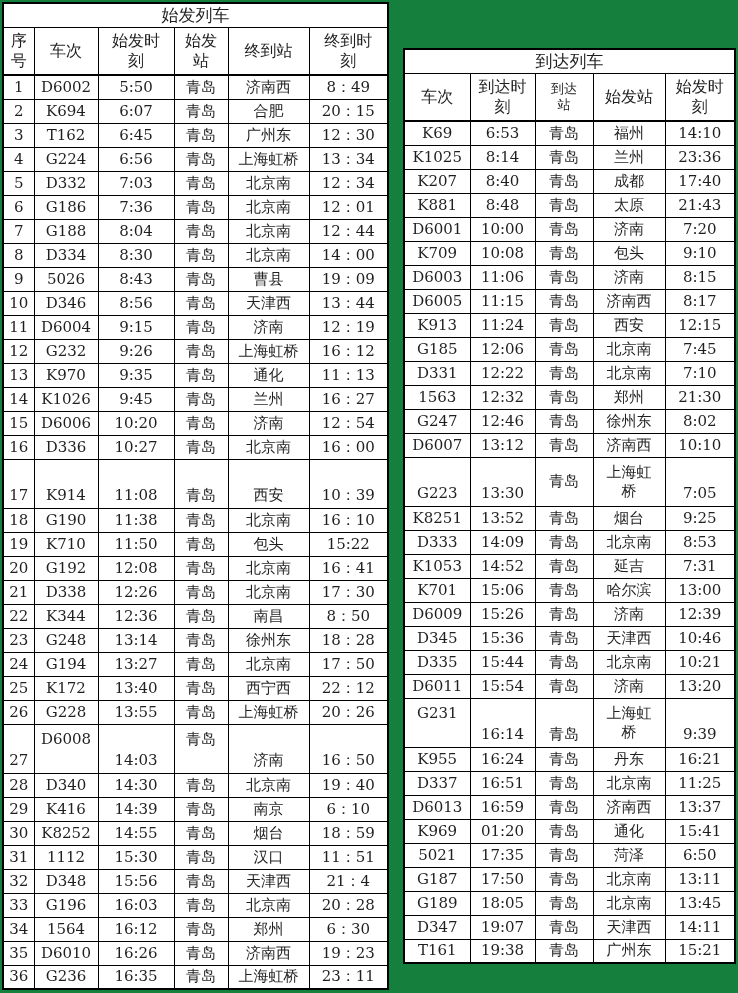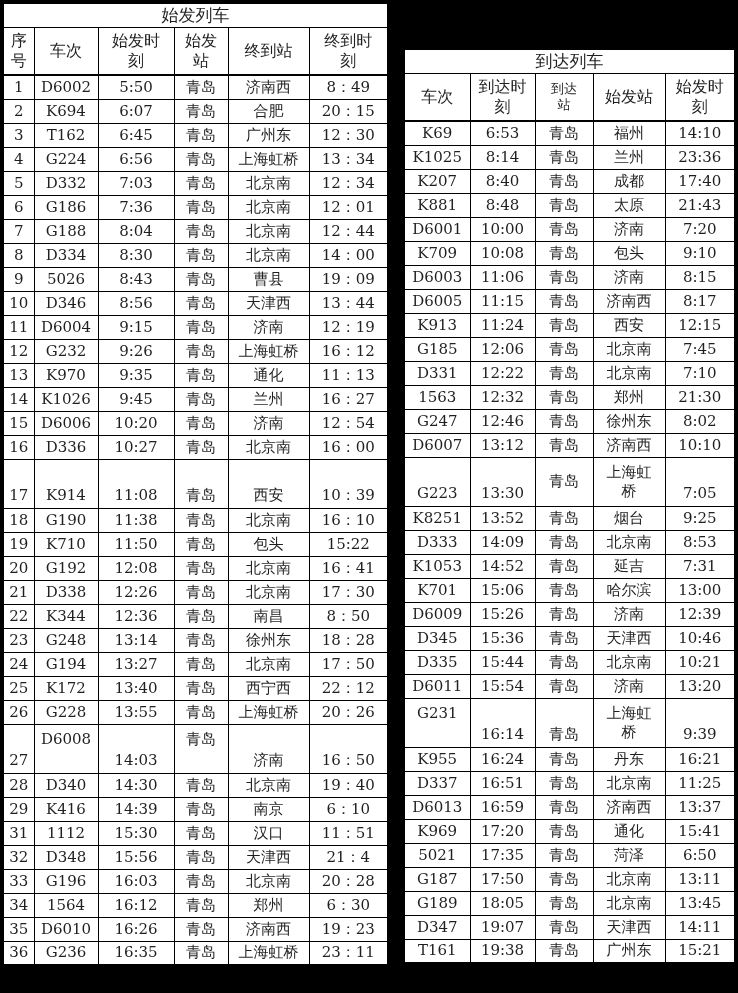--- a/index.html
+++ b/index.html
@@ -1,17 +1,17 @@
 <!DOCTYPE html>
 <html><head>
 <meta charset="utf-8">
 <style>
   html,body { margin:0; padding:0; background:#ffffff; }
   .page {
-    position:relative; width:738px; height:993px; background:#000000;
+    position:relative; width:738px; height:993px; background:#15803d;
     font-family:"DejaVu Serif","Liberation Serif",serif;
     color:#1f1f1f;
   }
   table {
     position:absolute; top:2px;
     border-collapse:collapse; table-layout:fixed;
     border:2px solid #000;
     background:#fff;
   }
   #dep-table { left:2px;  width:385px; }
@@ -315,20 +315,28 @@
           <td class="col-arr">19：40</td>
         </tr>
         <tr data-rid="L29">
           <td class="col-no">29</td>
           <td class="col-train">K416</td>
           <td class="col-dep">14:39</td>
           <td class="col-from">青岛</td>
           <td class="col-to">南京</td>
           <td class="col-arr">6：10</td>
         </tr>
+        <tr data-rid="L30">
+          <td class="col-no">30</td>
+          <td class="col-train">K8252</td>
+          <td class="col-dep">14:55</td>
+          <td class="col-from">青岛</td>
+          <td class="col-to">烟台</td>
+          <td class="col-arr">18：59</td>
+        </tr>
         <tr data-rid="L31">
           <td class="col-no">31</td>
           <td class="col-train">1112</td>
           <td class="col-dep">15:30</td>
           <td class="col-from">青岛</td>
           <td class="col-to">汉口</td>
           <td class="col-arr">11：51</td>
         </tr>
         <tr data-rid="L32">
           <td class="col-no">32</td>
@@ -583,21 +591,21 @@
         </tr>
         <tr data-rid="R30">
           <td class="col-train">D6013</td>
           <td class="col-arr">16:59</td>
           <td class="col-station">青岛</td>
           <td class="col-origin">济南西</td>
           <td class="col-dep">13:37</td>
         </tr>
         <tr data-rid="R31">
           <td class="col-train">K969</td>
-          <td class="col-arr">17:20</td>
+          <td class="col-arr">01:20</td>
           <td class="col-station">青岛</td>
           <td class="col-origin">通化</td>
           <td class="col-dep">15:41</td>
         </tr>
         <tr data-rid="R32">
           <td class="col-train">5021</td>
           <td class="col-arr">17:35</td>
           <td class="col-station">青岛</td>
           <td class="col-origin">菏泽</td>
           <td class="col-dep">6:50</td>

